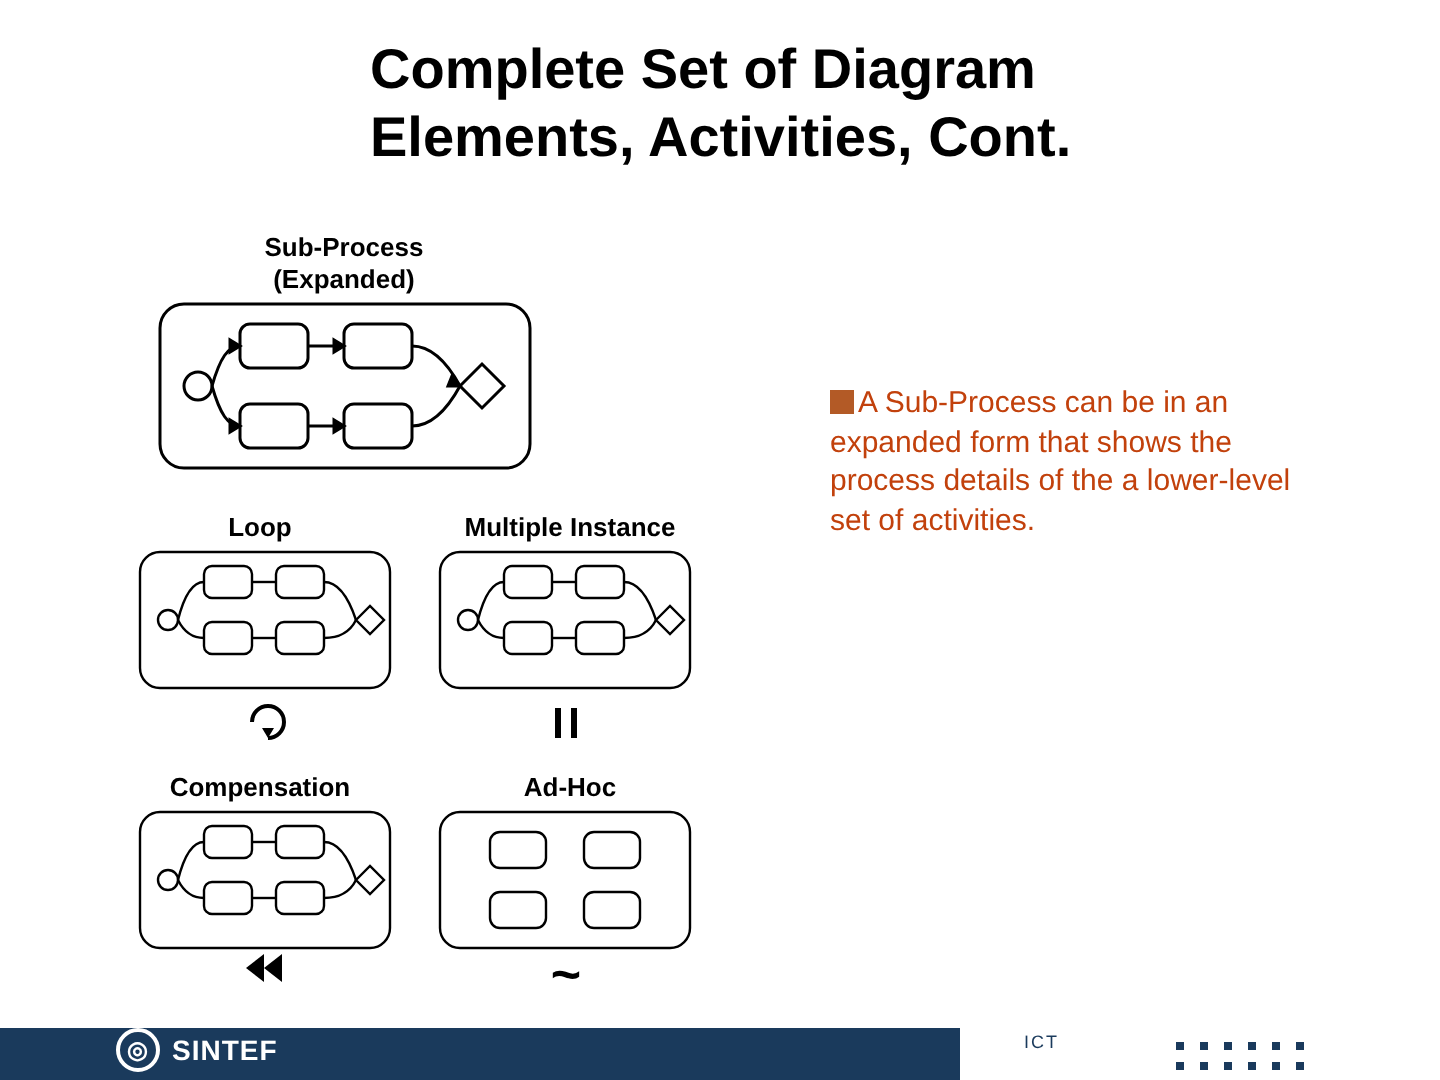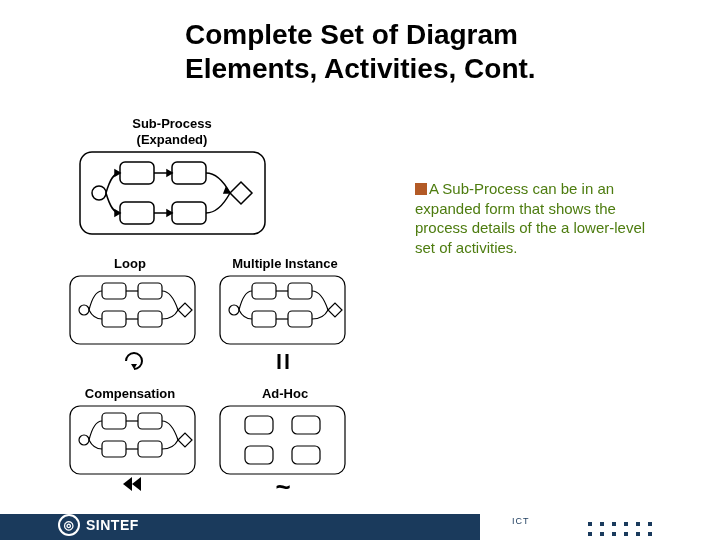--- a/index.html
+++ b/index.html
@@ -17,25 +17,25 @@
     left: 155px;
     width: 460px;
     font-size: 28px;
     font-weight: bold;
     color: #000;
     line-height: 1.2;
     margin-left: 30px;
   }
   .bullet-block {
     position: absolute;
-    top: 179px;
+    top: 192px;
     left: 415px;
     width: 250px;
     font-size: 15px;
-    color: #4d7c0f;
+    color: #c2410c;
     line-height: 1.3;
   }
   .bullet-square {
     display: inline-block;
     width: 12px;
     height: 12px;
     background: #b35a26;
     margin-right: 2px;
     vertical-align: -1px;
   }

